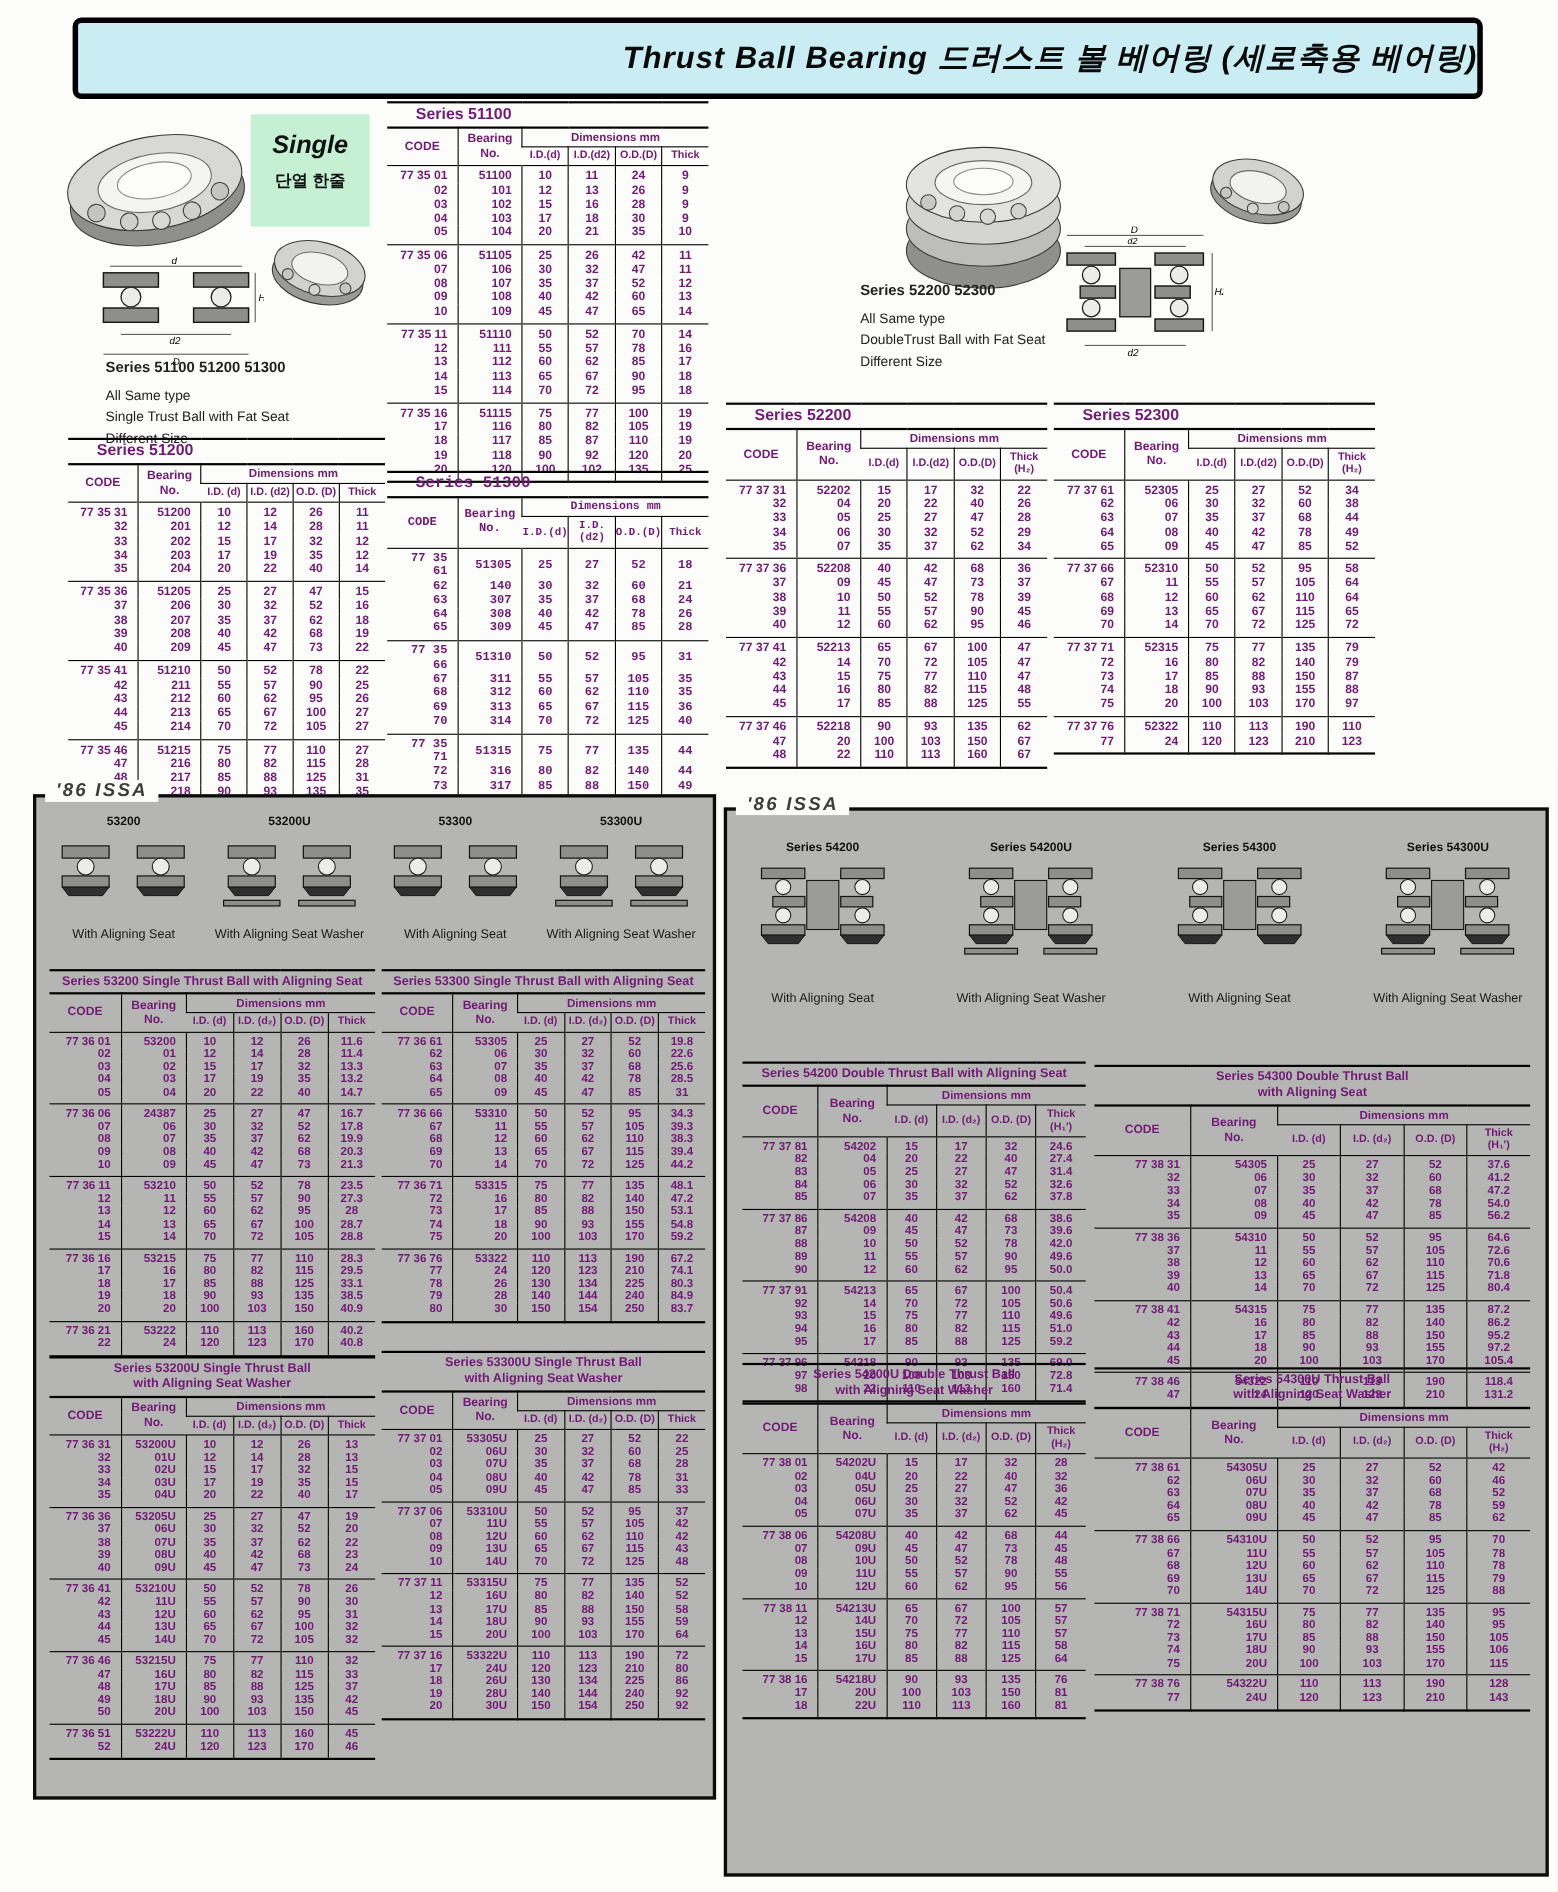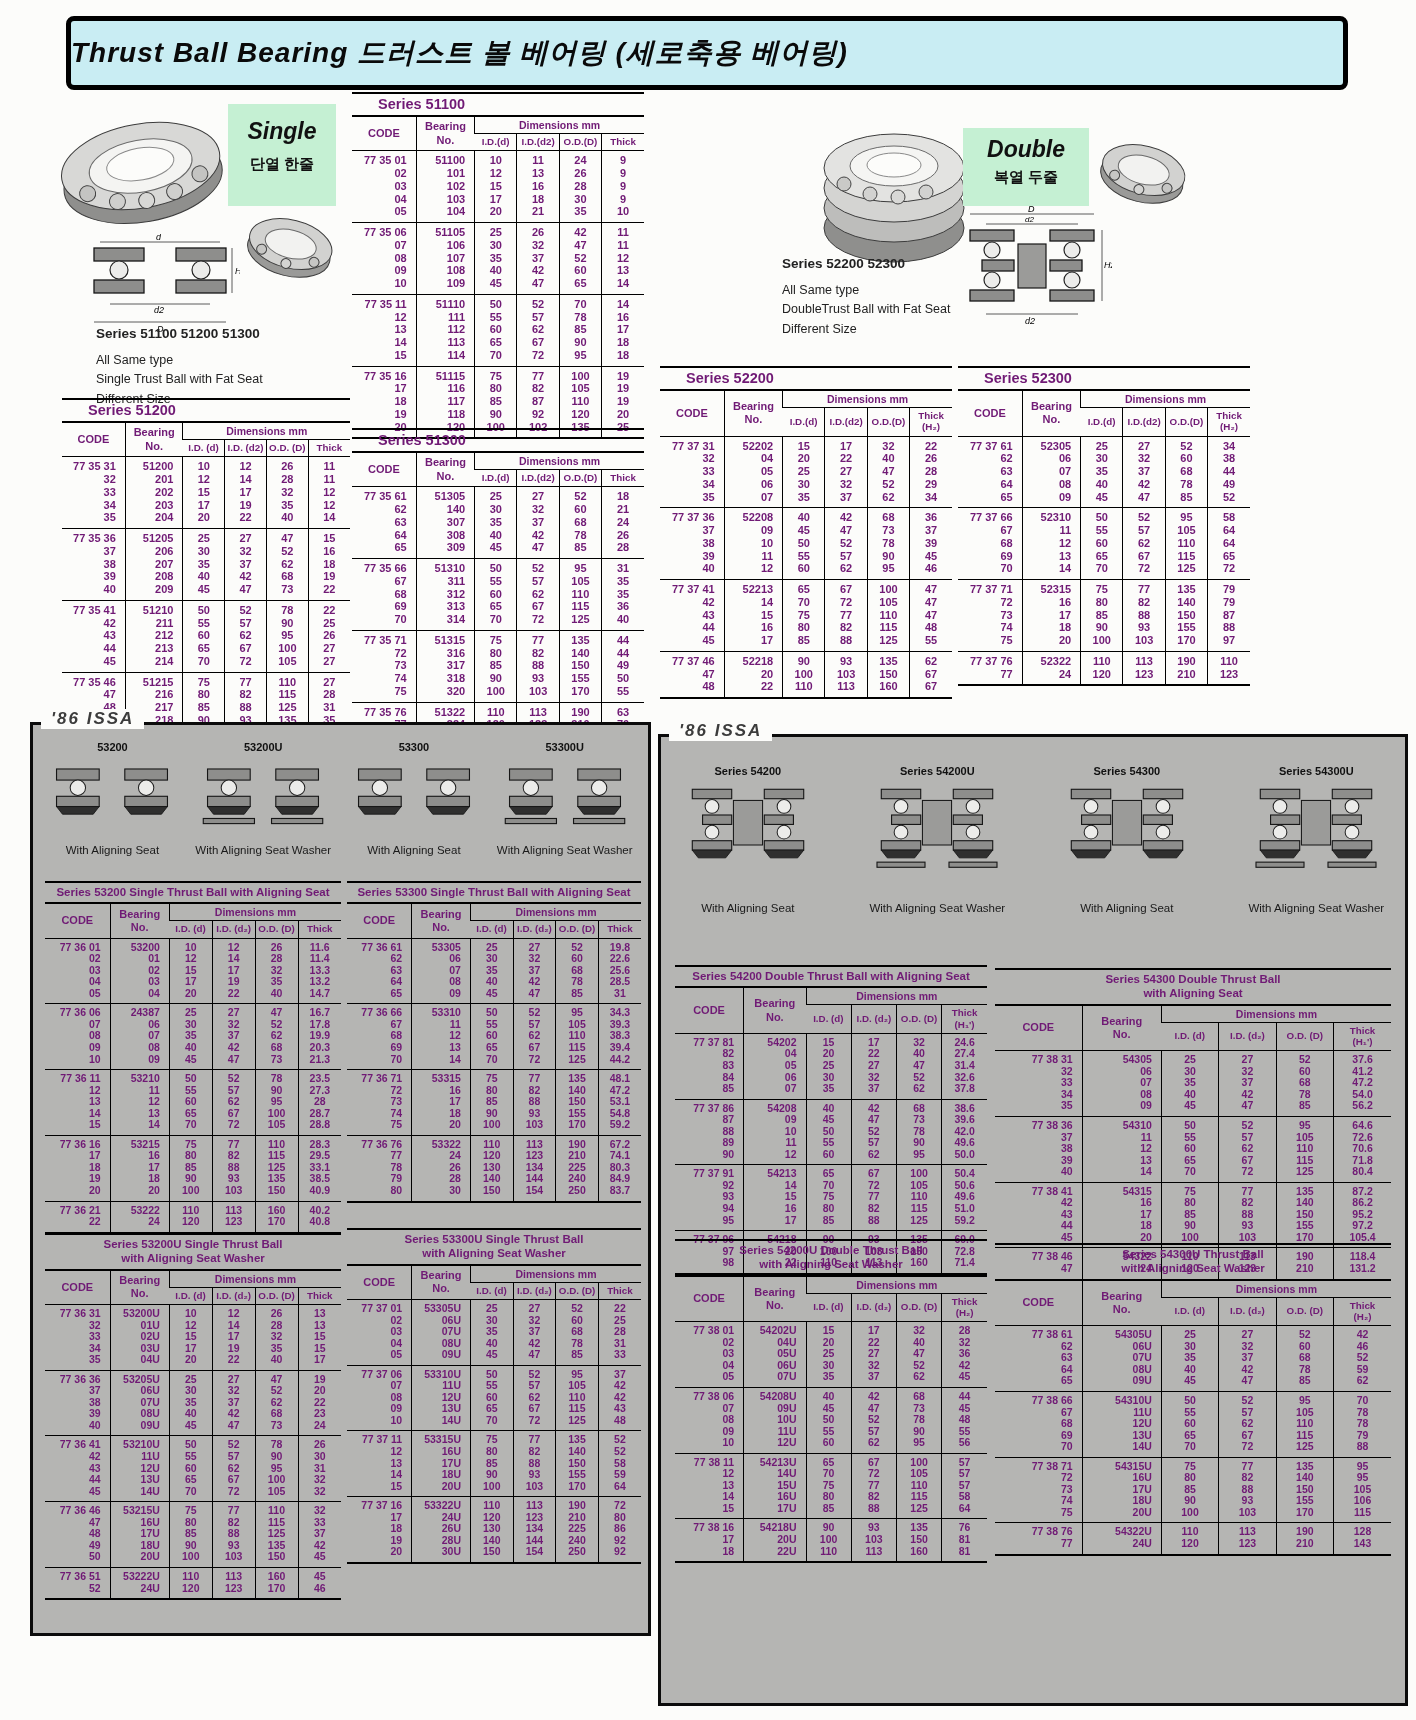--- a/index.html
+++ b/index.html
@@ -2,21 +2,21 @@
 <html><head>
 <meta charset="utf-8">
 <style>
   html,body{margin:0;padding:0;background:#e9e9e5;}
   #page{position:relative;width:1416px;height:1720px;background:#fcfcfa;
         font-family:"Liberation Sans",sans-serif;color:#111;overflow:hidden;}
   .abs{position:absolute;}
 
   
   #banner{left:66px;top:16px;width:1272px;height:64px;background:#c9edf3;
-          border:5px solid #000;border-radius:8px;display:flex;align-items:center;justify-content:flex-start;}
+          border:5px solid #000;border-radius:8px;display:flex;align-items:center;justify-content:flex-end;}
   #banner .t{font-style:italic;font-weight:900;font-size:28px;letter-spacing:1px;color:#0a0a0a;}
 
   
   .typebox{background:#c5f0d3;text-align:center;padding-top:14px;}
   .typebox .en{font-style:italic;font-weight:900;font-size:23px;}
   .typebox .kr{font-weight:700;font-size:15px;margin-top:10px;}
 
   
   .note .l0{font-weight:700;font-size:13.5px;margin-bottom:6px;}
   .note div{font-size:12.5px;line-height:1.55;color:#222;}
@@ -124,24 +124,20 @@
         <ellipse cx="88" cy="92" rx="70" ry="34" fill="#d4d4d2" stroke="#3c3c3c"></ellipse>
         <ellipse cx="88" cy="72" rx="70" ry="34" fill="#e3e3e1" stroke="#3c3c3c"></ellipse>
         <ellipse cx="88" cy="70" rx="44" ry="20" fill="#f5f5f3" stroke="#6a6a6a"></ellipse>
         <ellipse cx="88" cy="69" rx="27" ry="12" fill="#fcfcfa" stroke="#8a8a8a"></ellipse>
         <circle cx="38" cy="88" r="7" fill="#c9c9c7" stroke="#444"></circle>
         <circle cx="64" cy="98" r="7" fill="#d2d2d0" stroke="#444"></circle>
         <circle cx="92" cy="101" r="7" fill="#d8d8d6" stroke="#444"></circle>
         <circle cx="120" cy="96" r="7" fill="#d2d2d0" stroke="#444"></circle>
       </svg>
     </div>
-  <div class="abs typebox" style="left:963px;top:128px;width:126px;height:70px;padding-top:8px;">
-    <div class="en">Double</div>
-    <div class="kr" style="margin-top:5px;">복열 두줄</div>
-  </div>
   <div class="abs" style="left:1096px;top:130px;width:84px;height:66px;">
       <svg width="94" height="86" viewBox="0 0 94 86">
         <g transform="rotate(14 47 43)">
           <ellipse cx="47" cy="48" rx="42" ry="24" fill="#9a9a98" stroke="#3c3c3c"></ellipse>
           <ellipse cx="47" cy="40" rx="42" ry="24" fill="#d2d2d0" stroke="#3c3c3c"></ellipse>
           <ellipse cx="47" cy="40" rx="26" ry="14" fill="#f2f2f0" stroke="#6a6a6a"></ellipse>
           <circle cx="20" cy="52" r="5" fill="#c6c6c4" stroke="#444"></circle>
           <circle cx="47" cy="60" r="5" fill="#d4d4d2" stroke="#444"></circle>
           <circle cx="74" cy="52" r="5" fill="#c6c6c4" stroke="#444"></circle>
         </g>
@@ -566,21 +562,21 @@
             <td class="code">50</td>
             <td class="brg">220</td>
             <td>100</td>
             <td>103</td>
             <td>150</td>
             <td>38</td>
           </tr>
         </tbody>
       </table>
     </div>
-  <div class="abs tblbox" style="left:352px;top:428px;width:292px;">
+  <div class="abs tblbox" style="left:352px;top:428px;width:292px;font-family:Liberation Mono, monospace;">
       <table class="btable">
         <colgroup>
           <col style="width:22%">
           <col style="width:20%">
           <col style="width:14.5%">
           <col style="width:14.5%">
           <col style="width:14.5%">
           <col style="width:14.5%">
         </colgroup>
         <thead>

